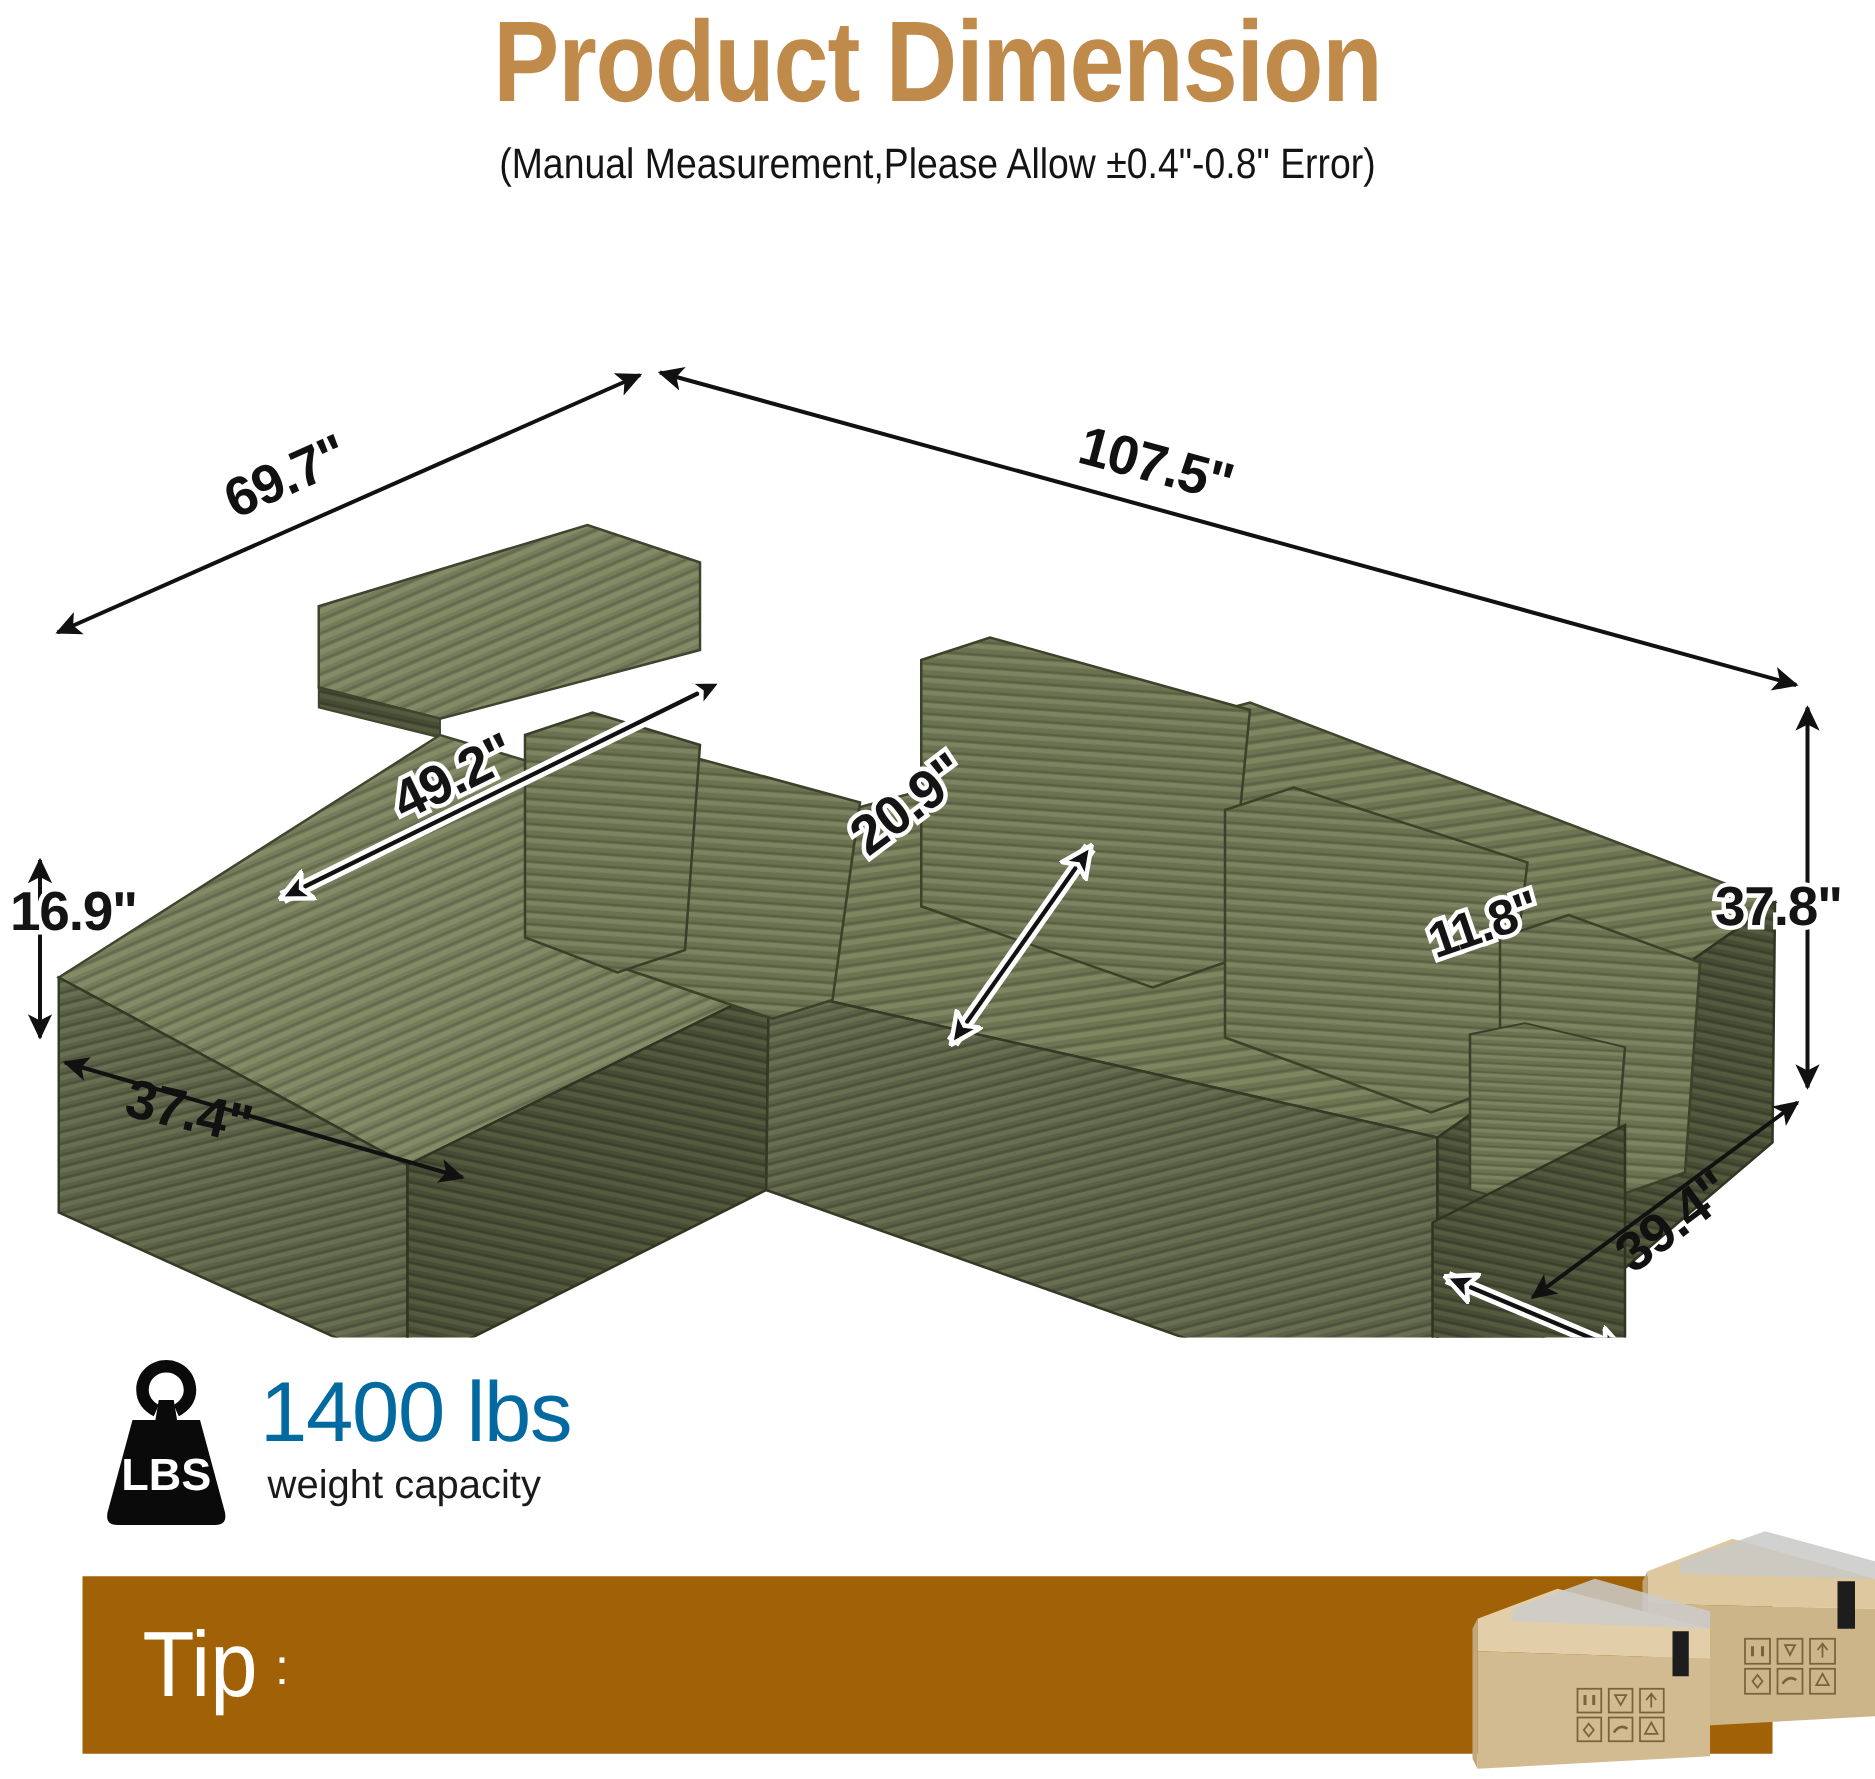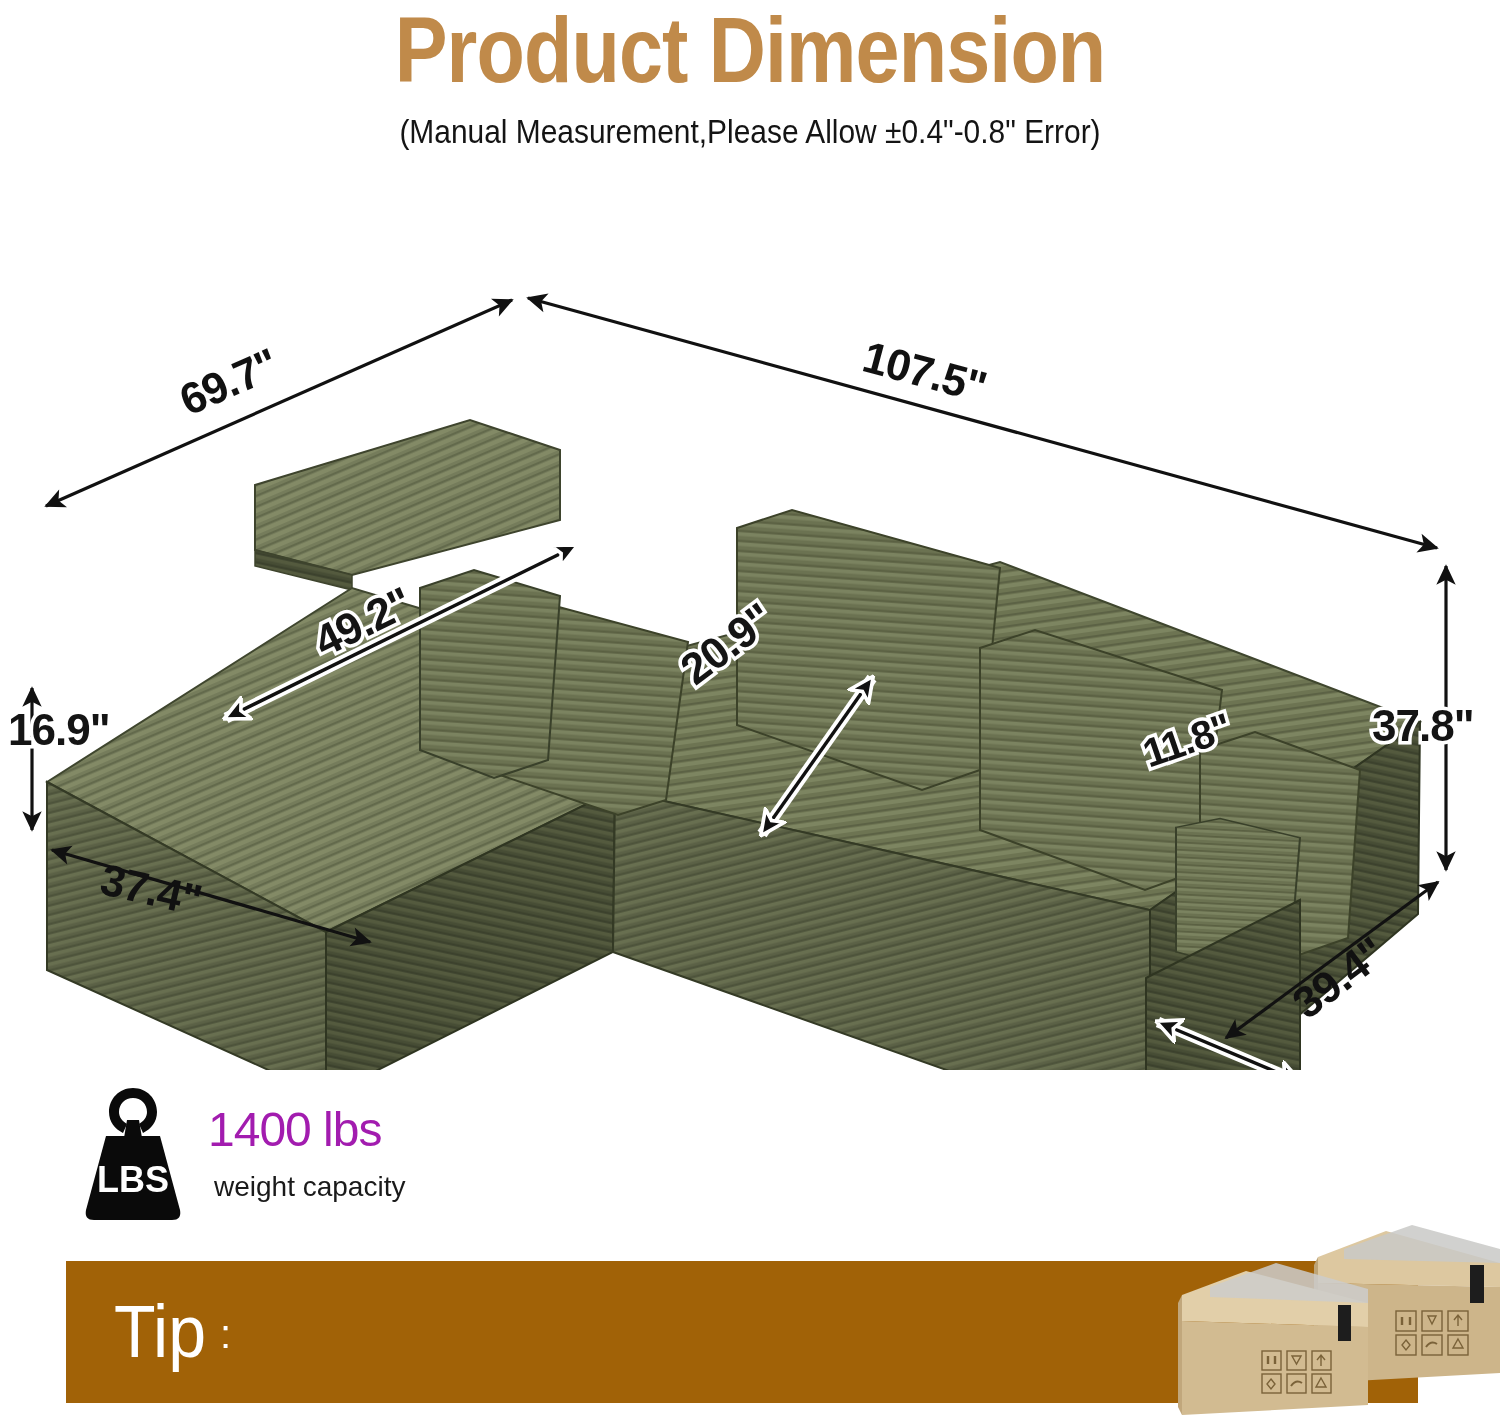--- a/index.html
+++ b/index.html
@@ -81,29 +81,30 @@
   
   #weight-block {
     position: absolute;
     left: 74px; top: 1084px;
     display: flex;
     align-items: flex-start;
   }
   #weight-icon { width: 118px; height: 140px; flex: none; }
   #weight-text { margin-left: 16px; padding-top: 14px; }
   #weight-value {
-    font-size: 48px;
+    font-size: 68px;
     line-height: 64px;
-    color: #a21caf;
+    color: #0369a1;
     letter-spacing: -1px;
+    text-align: center;
   }
   #weight-caption {
     margin-top: 8px;
     margin-left: 6px;
-    font-size: 28px;
+    font-size: 32px;
     line-height: 34px;
     color: #1a1a1a;
   }
 
   
   #tip-banner {
     position: absolute;
     left: 66px; top: 1261px;
     width: 1352px; height: 142px;
     background: #a16207;

